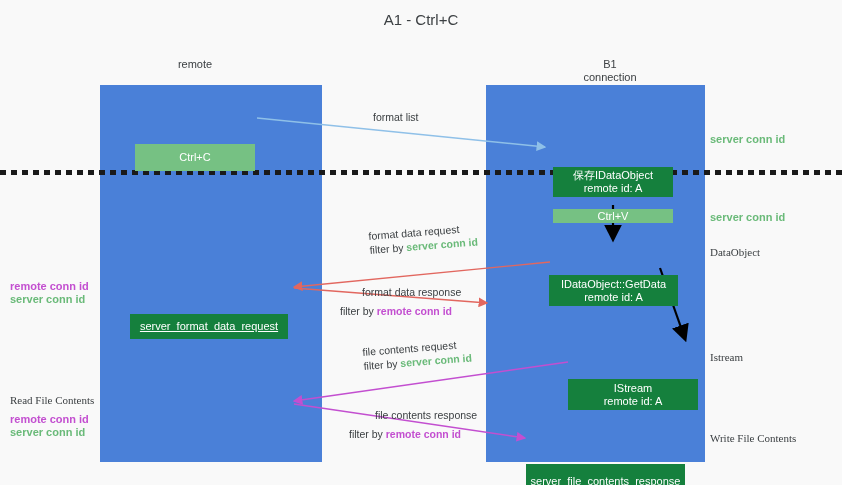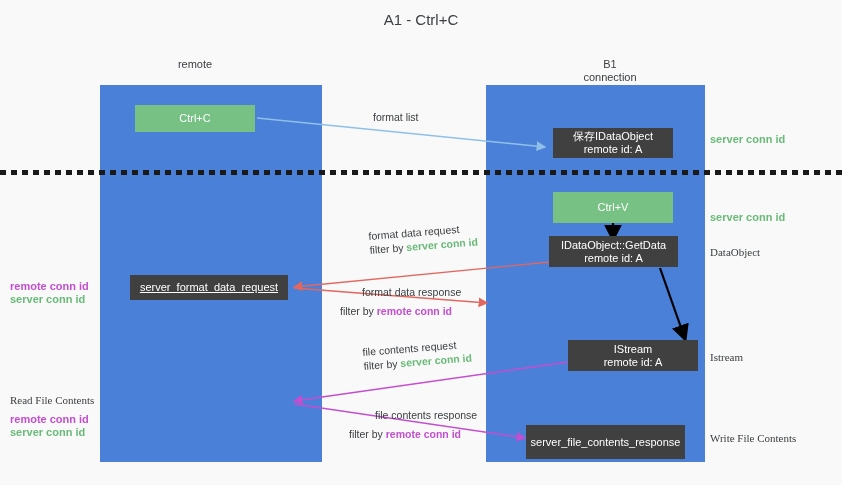--- a/index.html
+++ b/index.html
@@ -30,24 +30,24 @@
   
   .divider{
     left:0;top:170px;width:842px;height:5px;
     background-image:repeating-linear-gradient(to right,#1a1a1a 0,#1a1a1a 6px,transparent 6px,transparent 11px);
   }
 
   
   .box{
     box-sizing:border-box;
     display:flex;flex-direction:column;align-items:center;justify-content:center;
-    color:#ffffff;font-size:11px;line-height:13px;text-align:center;
+    color:#ffffff;font-size:11px;line-height:13px;text-align:center;margin-top:39px;
   }
   .box.green{background:#76c183;}
-  .box.orange{background:#404040;}
+  .box.orange{background:#15803d;}
   .box .l2{font-size:11px;}
 
   
   .lbl{font-size:11px;line-height:14px;color:#3c4043;}
   .lbl.green{color:#6aba79;font-weight:bold;}
   .lbl.purple{color:#c34fd0;font-weight:bold;}
   .lbl.dark{color:#3c4043;font-family:Liberation Serif, serif;}
 
   
   .elabel{font-size:10.5px;line-height:14px;color:#3c4043;white-space:nowrap;}
@@ -111,21 +111,21 @@
 
   <div class="abs box green" style="left:135px;top:105px;width:120px;height:27px;">
     <div>Ctrl+C</div>
   </div>
 
   <div class="abs box orange" style="left:553px;top:128px;width:120px;height:30px;">
     <div>保存IDataObject</div>
     <div class="l2">remote id: A</div>
   </div>
 
-  <div class="abs box green" style="left:553px;top:192px;width:120px;height:31px;">
+  <div class="abs box green" style="left:553px;top:170px;width:120px;height:14px;">
     <div>Ctrl+V</div>
   </div>
 
   <div class="abs box orange" style="left:549px;top:236px;width:129px;height:31px;">
     <div>IDataObject::GetData</div>
     <div class="l2">remote id: A</div>
   </div>
 
   <div class="abs box orange" style="left:130px;top:275px;width:158px;height:25px;text-decoration:underline;">
     <div>server_format_data_request</div>

